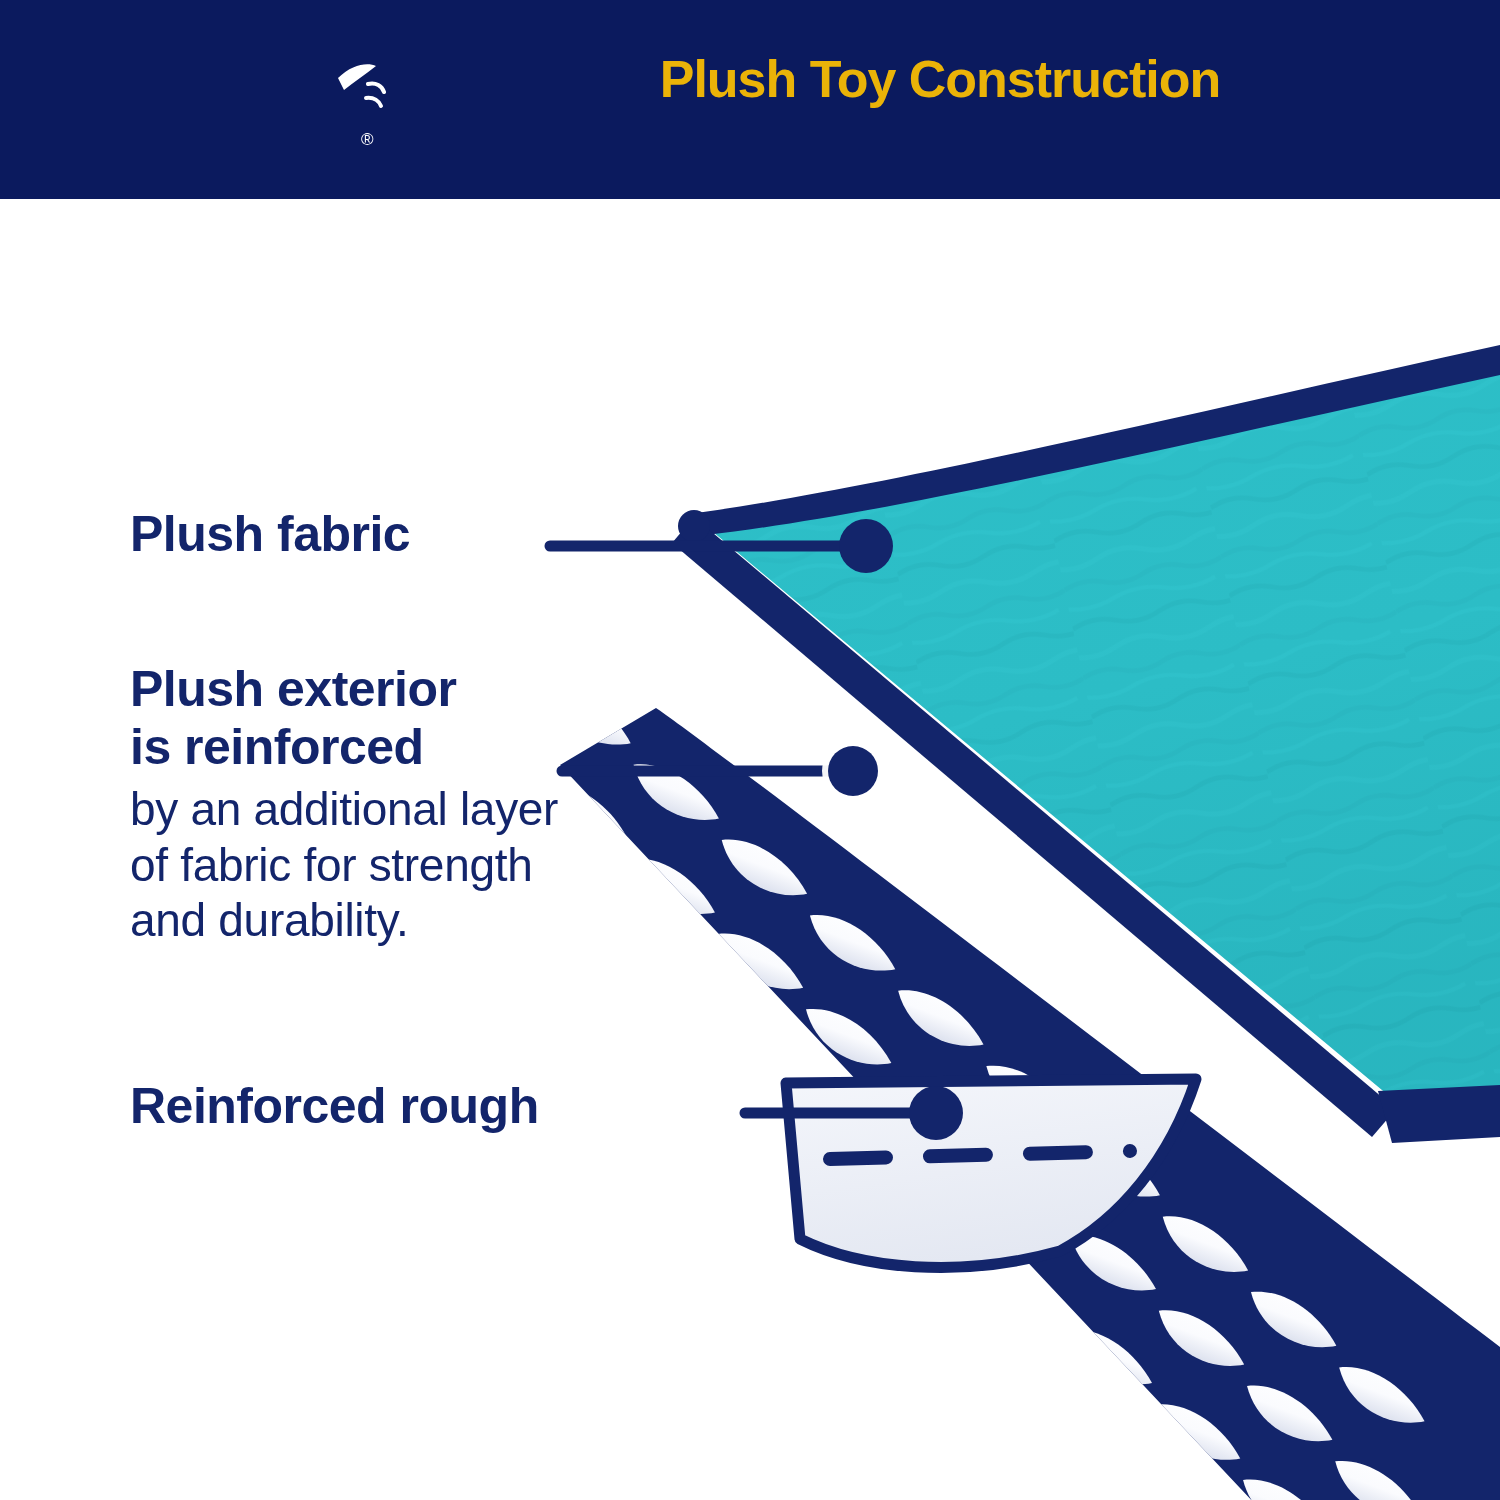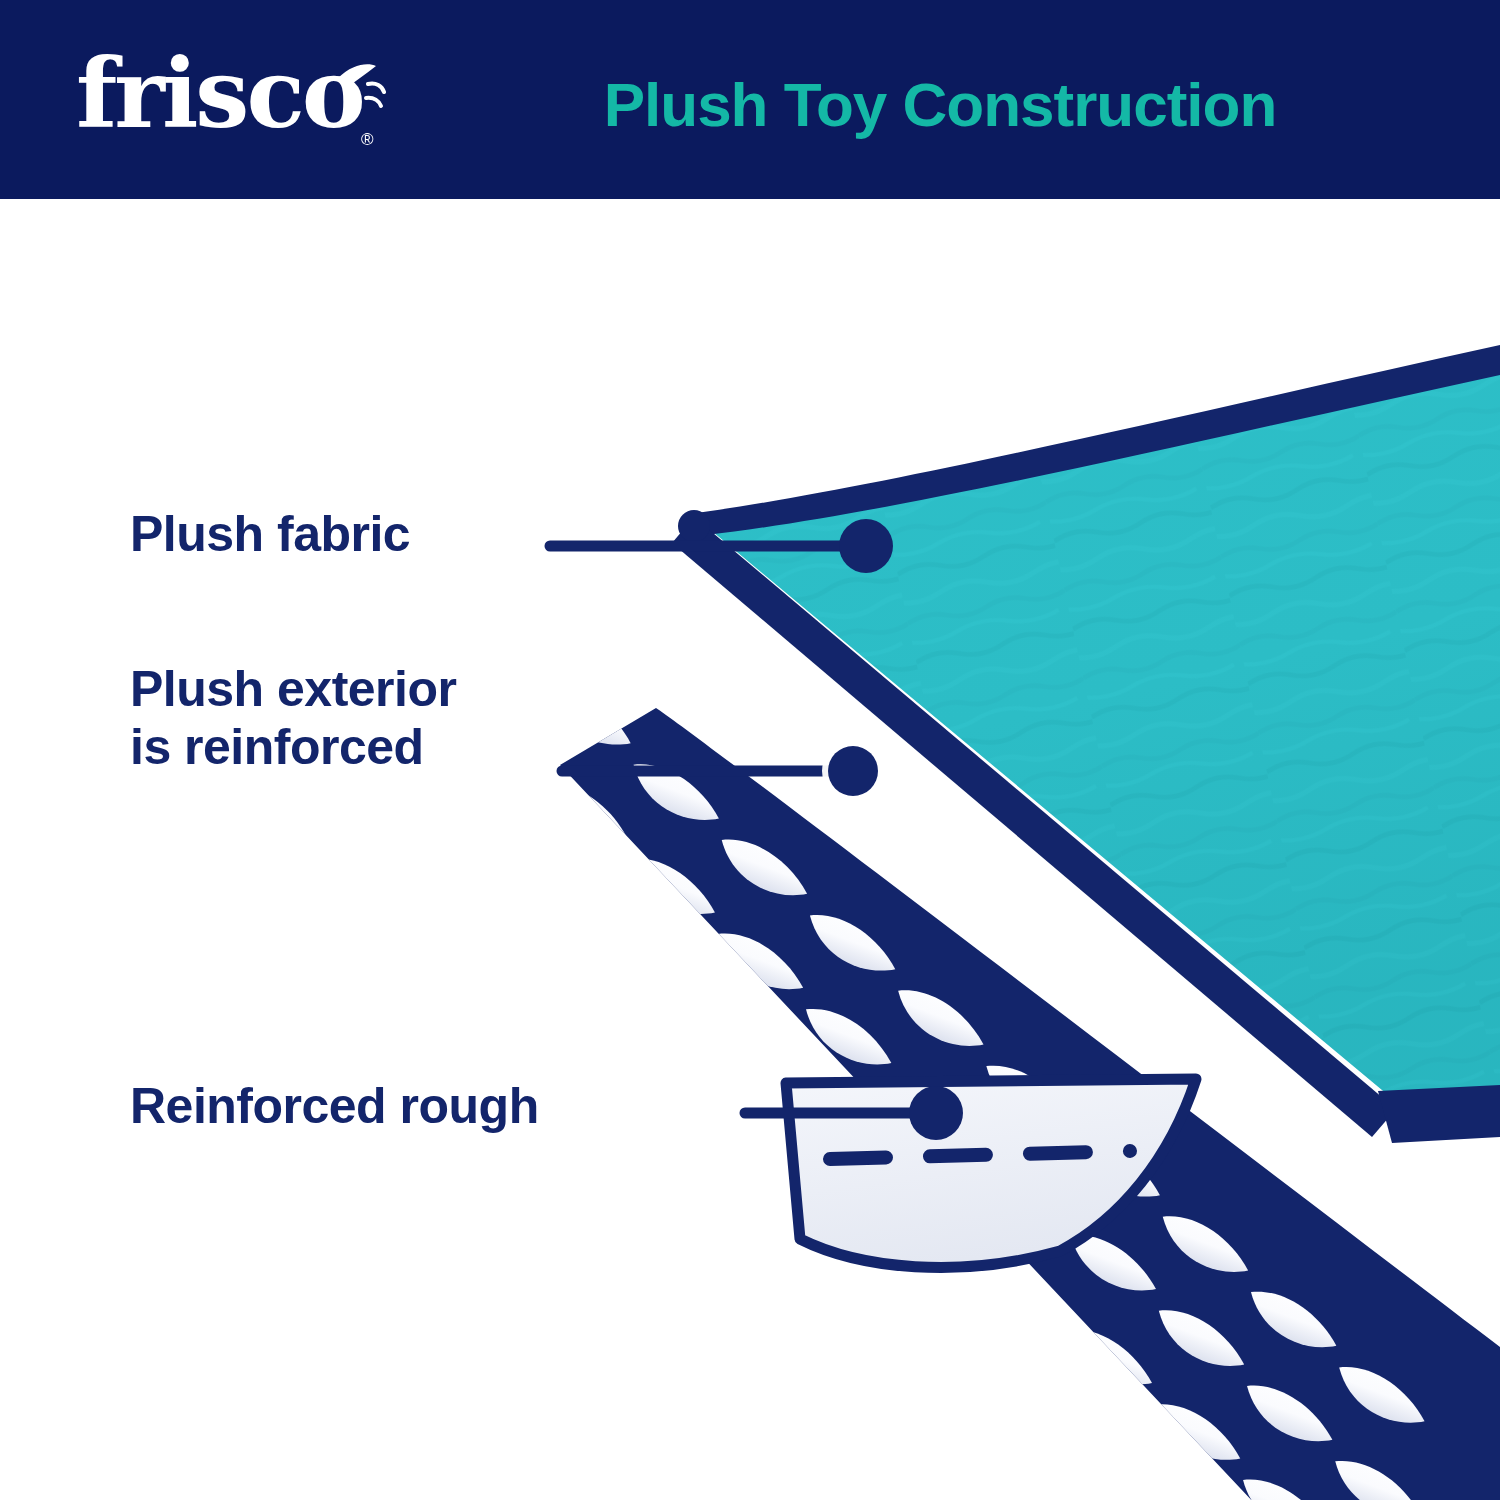--- a/index.html
+++ b/index.html
@@ -49,28 +49,27 @@
     font-size: 17px;
     color: #ffffff;
     font-family: "Liberation Sans", sans-serif;
   }
   .header-title {
     position: absolute;
     left: 430px;
     top: 52px;
     width: 1020px;
     text-align: center;
-    color: #14b8a6;
+    color: #eab308;
     font-family: "Liberation Sans", sans-serif;
     font-weight: 700;
-    font-size: 62px;
+    font-size: 52px;
     letter-spacing: -1px;
     line-height: 1.05;
     white-space: nowrap;
-    margin-top: 20px;
   }
 
   
   .illustration {
     position: absolute;
     left: 0;
     top: 199px;
     width: 1500px;
     height: 1301px;
   }
@@ -103,21 +102,20 @@
   #callout-2 { left: 130px; top: 660px; }
   #callout-3 { left: 130px; top: 1077px; }
 </style>
 </head>
 <body>
 
 <div id="root">
 
   <div class="header">
     <div class="logo">
-      <div class="logo-text">frisco</div>
       <div class="logo-reg">®</div>
       <svg width="310" height="110" style="position:absolute;left:0;top:0;pointer-events:none;">
         <path d="M262 34 C 276 20, 292 18, 300 22 C 290 30, 278 38, 268 46 Z" fill="#ffffff"></path>
         <path d="M292 40 C 300 38, 306 42, 308 48" stroke="#ffffff" stroke-width="4" fill="none" stroke-linecap="round"></path>
         <path d="M290 54 C 298 53, 303 57, 305 62" stroke="#ffffff" stroke-width="4" fill="none" stroke-linecap="round"></path>
       </svg>
     </div>
     <div class="header-title">Plush Toy Construction</div>
   </div>
 
@@ -341,19 +339,22 @@
     </svg>
   </div>
 
   <div class="callout" id="callout-1">
     <div class="head">Plush fabric</div>
   </div>
 
   <div class="callout" id="callout-2">
     <div class="head">Plush exterior
 is reinforced</div>
+    <div class="body">by an additional layer
+of fabric for strength
+and durability.</div>
   </div>
 
   <div class="callout" id="callout-3">
     <div class="head">Reinforced rough</div>
   </div>
 
 </div>
 
 </body></html>

